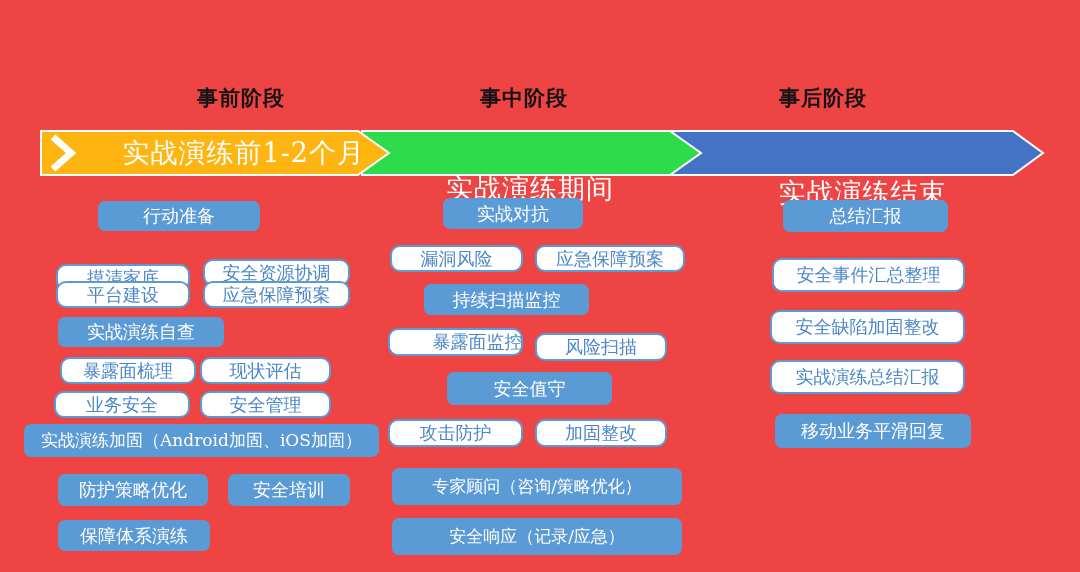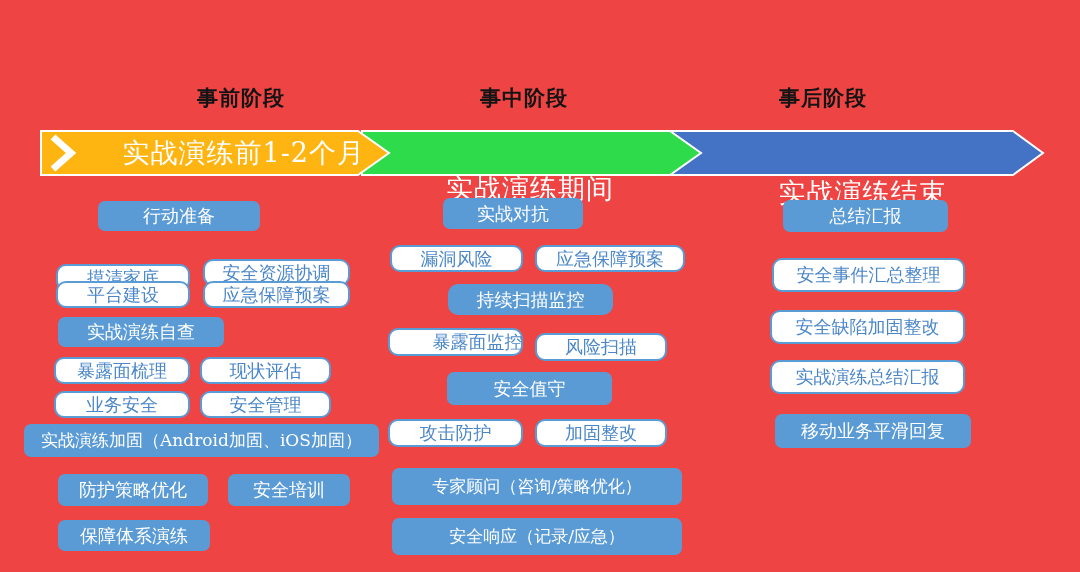--- a/index.html
+++ b/index.html
@@ -45,33 +45,33 @@
   <div class="banner-label" style="left:75px;width:290px;text-align:right;">实战演练前1-2个月</div>
   <div class="banner-label" style="left:400px;width:260px;margin-top:36px;">实战演练期间</div>
   <div class="banner-label" style="left:720px;width:285px;margin-top:40px;">实战演练结束</div>
 
   <div class="box solid" style="left:62px;top:201px;width:162px;height:30px;margin-left:36px;">行动准备</div>
   <div class="box outline" style="left:56px;top:264px;width:134px;height:27px;text-align:right;">摸清家底</div>
   <div class="box outline" style="left:203px;top:259px;width:147px;height:27px;">安全资源协调</div>
   <div class="box outline" style="left:56px;top:281px;width:134px;height:27px;">平台建设</div>
   <div class="box outline" style="left:203px;top:281px;width:147px;height:27px;">应急保障预案</div>
   <div class="box solid" style="left:58px;top:317px;width:166px;height:30px;">实战演练自查</div>
-  <div class="box outline" style="left:54px;top:357px;width:136px;height:27px;">暴露面梳理</div>
+  <div class="box outline" style="left:60px;top:357px;width:136px;height:27px;">暴露面梳理</div>
   <div class="box outline" style="left:200px;top:357px;width:131px;height:27px;">现状评估</div>
   <div class="box outline" style="left:54px;top:391px;width:136px;height:27px;">业务安全</div>
   <div class="box outline" style="left:200px;top:391px;width:131px;height:27px;">安全管理</div>
   <div class="box solid fs17" style="left:24px;top:424px;width:355px;height:33px;">实战演练加固（Android加固、iOS加固）</div>
   <div class="box solid" style="left:58px;top:474px;width:150px;height:32px;">防护策略优化</div>
   <div class="box solid" style="left:228px;top:474px;width:122px;height:32px;">安全培训</div>
   <div class="box solid" style="left:58px;top:520px;width:152px;height:31px;">保障体系演练</div>
 
   <div class="box solid" style="left:443px;top:198px;width:140px;height:31px;">实战对抗</div>
   <div class="box outline" style="left:390px;top:245px;width:133px;height:27px;">漏洞风险</div>
   <div class="box outline" style="left:535px;top:245px;width:150px;height:27px;">应急保障预案</div>
-  <div class="box solid" style="left:448px;top:284px;width:165px;height:31px;border-radius:10px;">持续扫描监控</div>
+  <div class="box solid" style="left:424px;top:284px;width:165px;height:31px;">持续扫描监控</div>
   <div class="box outline" style="left:388px;top:328px;width:135px;height:28px;padding-left:44px;">暴露面监控</div>
   <div class="box outline" style="left:535px;top:333px;width:132px;height:28px;">风险扫描</div>
   <div class="box solid" style="left:447px;top:372px;width:165px;height:33px;text-align:right;">安全值守</div>
   <div class="box outline" style="left:388px;top:419px;width:135px;height:28px;">攻击防护</div>
   <div class="box outline" style="left:535px;top:419px;width:132px;height:28px;">加固整改</div>
   <div class="box solid fs17" style="left:392px;top:468px;width:290px;height:37px;">专家顾问（咨询/策略优化）</div>
   <div class="box solid fs17" style="left:392px;top:518px;width:290px;height:37px;">安全响应（记录/应急）</div>
 
   <div class="box solid" style="left:783px;top:200px;width:165px;height:32px;">总结汇报</div>
   <div class="box outline" style="left:772px;top:258px;width:193px;height:34px;">安全事件汇总整理</div>

